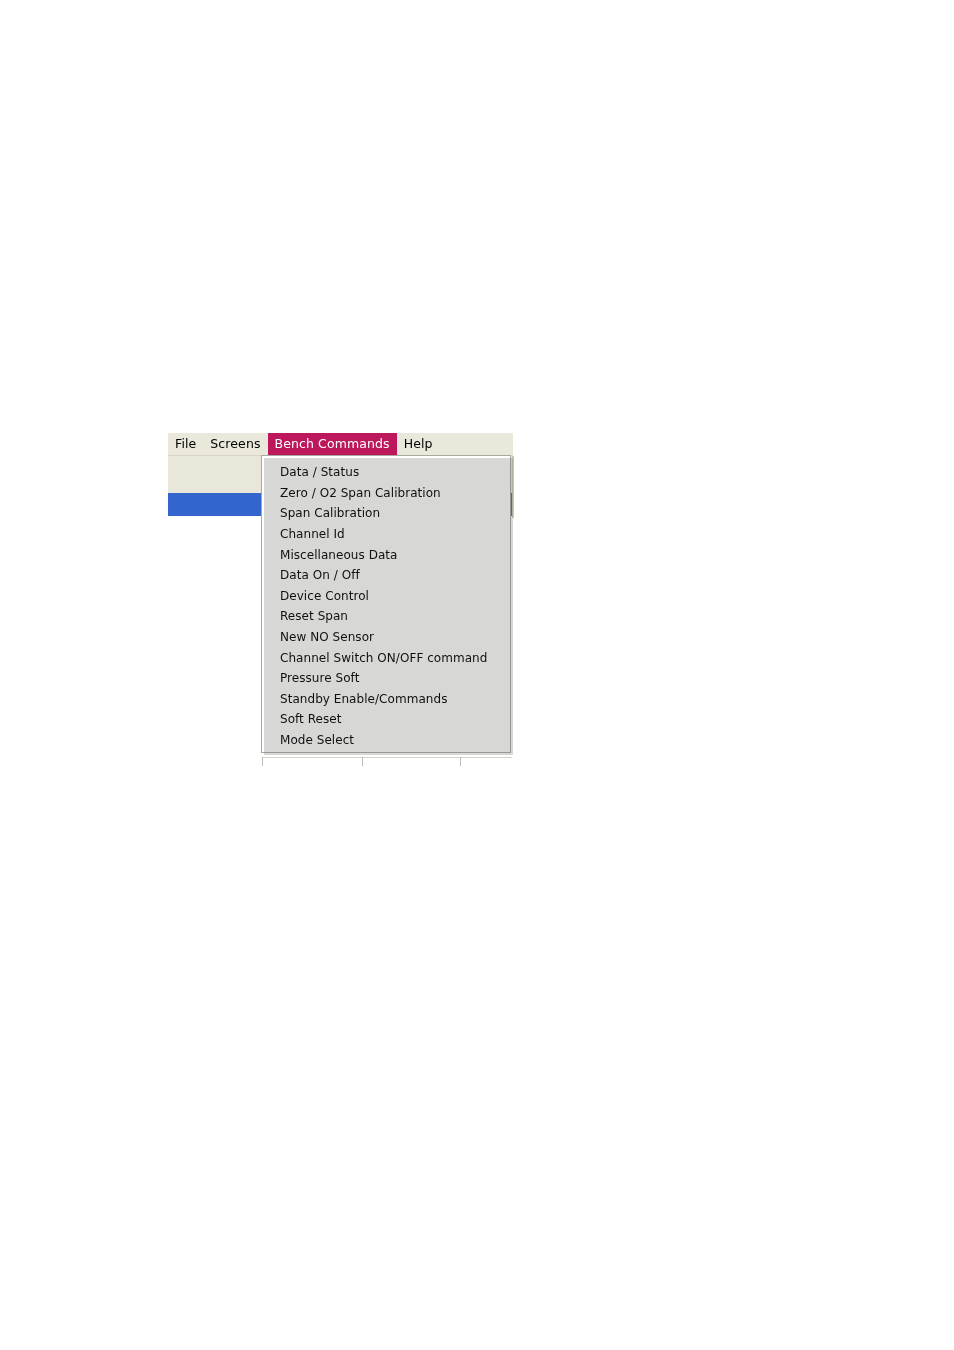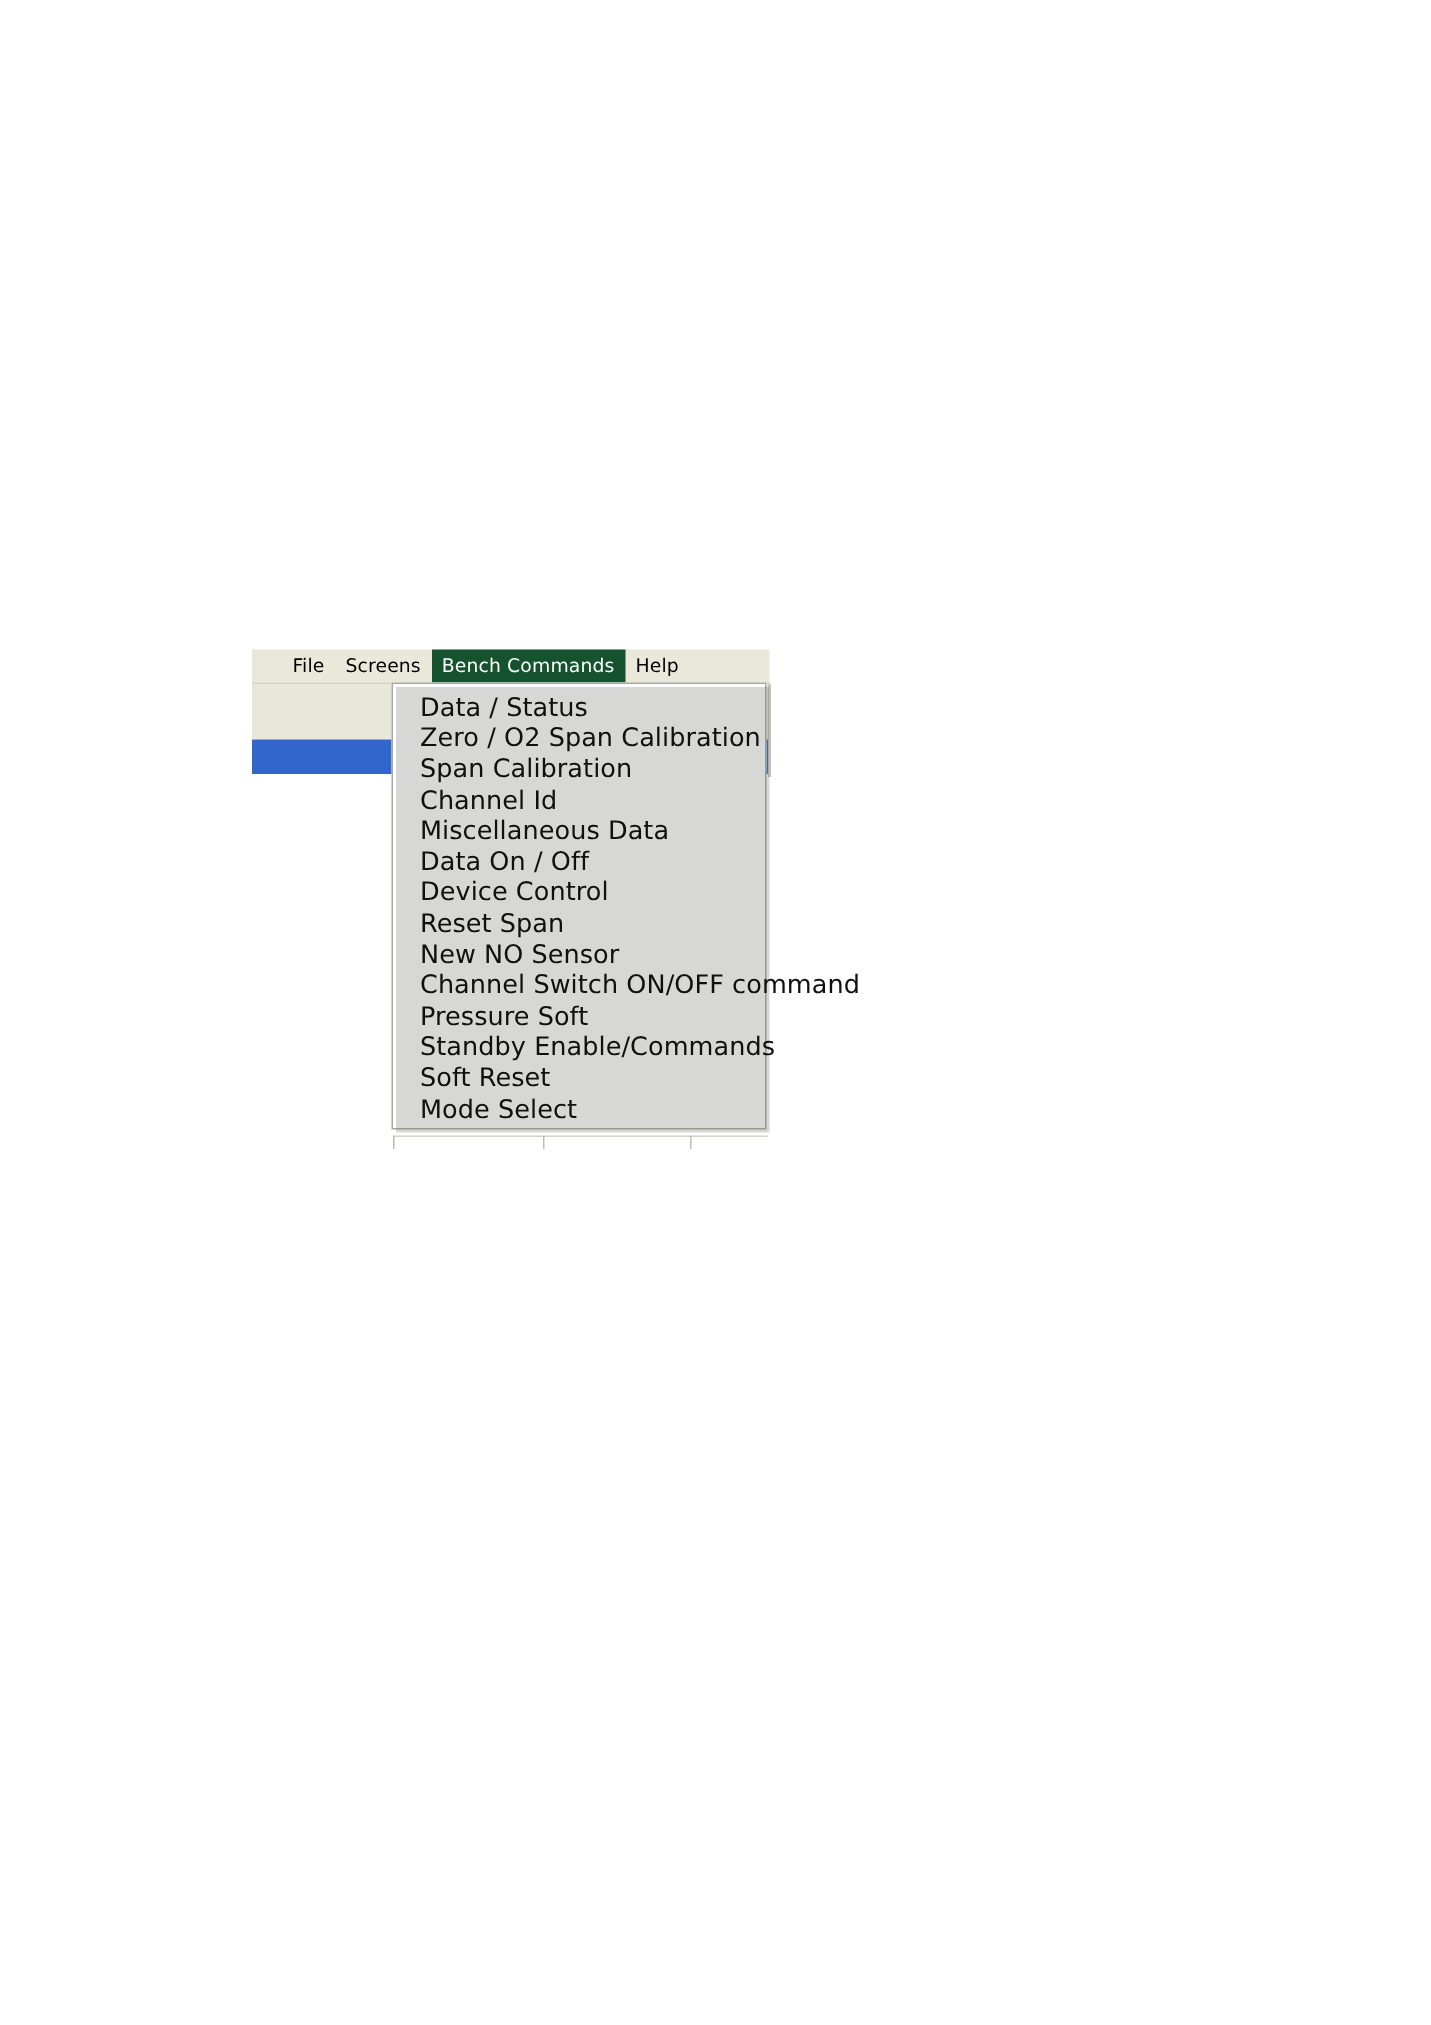--- a/index.html
+++ b/index.html
@@ -41,23 +41,23 @@
   .menu-title {
     display: flex;
     align-items: center;
     padding: 0 7px;
     font-size: 12.5px;
     color: #000000;
     line-height: 1;
     white-space: nowrap;
     letter-spacing: 0.1px;
   }
-  .menu-title:first-child { margin-left: 20px; }
+  .menu-title:first-child { margin-left: 0; }
   .menu-title.active {
-    background: #14532d;
+    background: #be185d;
     color: #ffffff;
   }
 
   
   #toolbar-strip {
     position: absolute;
     left: 0;
     top: 23px;
     width: 344px;
     height: 37px;
@@ -102,21 +102,21 @@
     right: -3px;
     bottom: -3px;
     background: rgba(110,110,105,0.28);
     z-index: -1;
   }
   .menu-item {
     height: 20.6px;
     display: flex;
     align-items: center;
     padding-left: 18px;
-    font-size: 17px;
+    font-size: 12px;
     color: #101010;
     white-space: nowrap;
     line-height: 1;
     letter-spacing: 0.05px;
     cursor: default;
   }
 
   
   .grid-tick {
     position: absolute;

